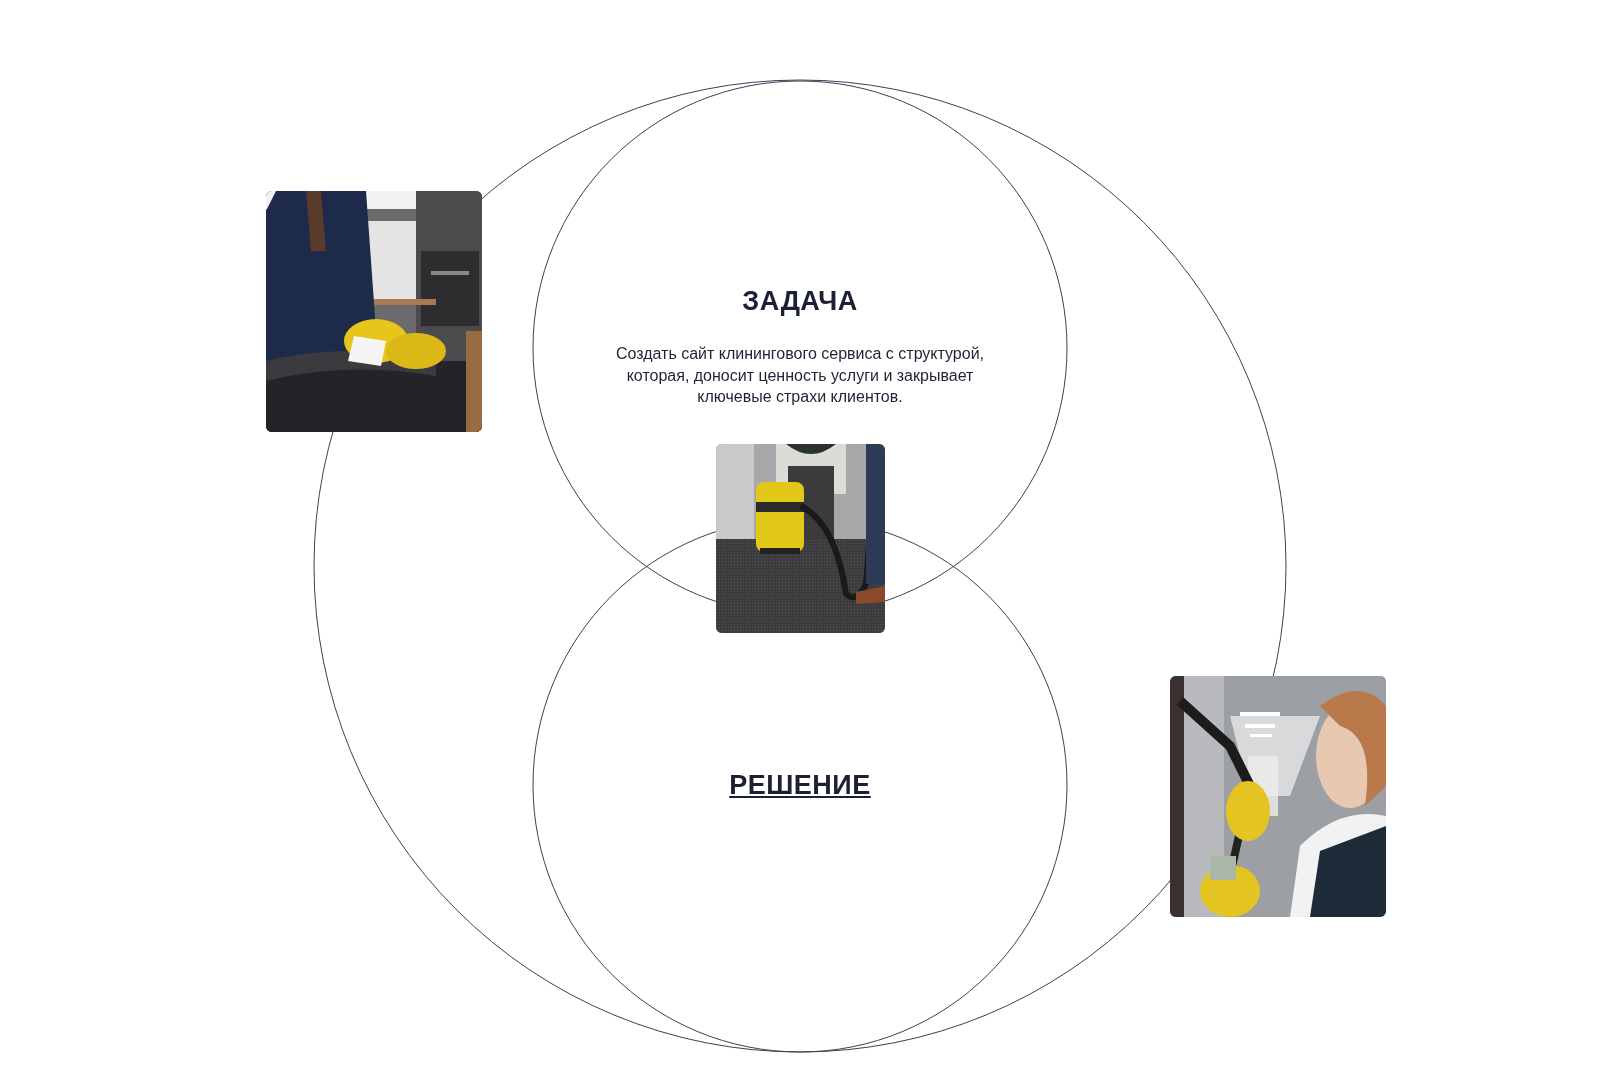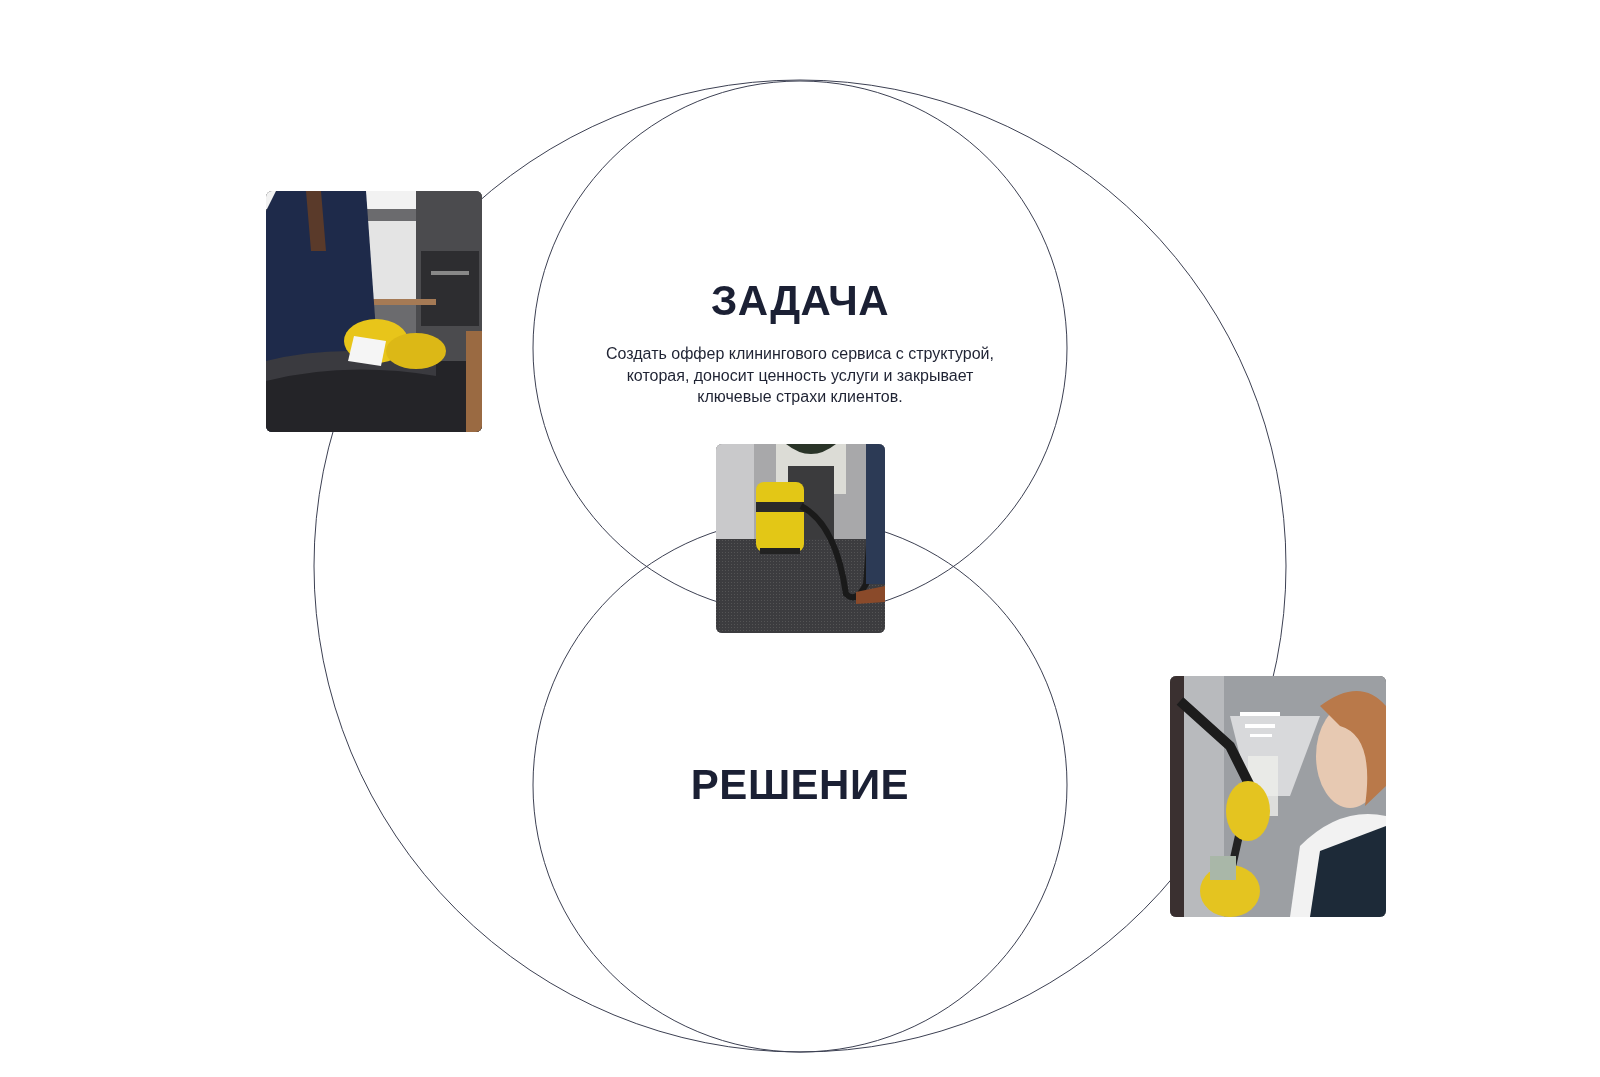--- a/index.html
+++ b/index.html
@@ -34,21 +34,21 @@
     }
     .photo svg { display: block; width: 100%; height: 100%; }
     .block {
       position: absolute;
       left: 560px;
       width: 480px;
       text-align: center;
     }
     .block h2 {
       margin: 0;
-      font-size: 42px;
+      font-size: 27px;
       font-weight: 700;
       letter-spacing: 0.5px;
       color: #1b2034;
       line-height: 40px;
     }
     .block p {
       margin: 22px auto 0;
       width: 420px;
       font-size: 16px;
       line-height: 21.5px;
@@ -126,20 +126,20 @@
       <path d="M10 25 L60 70 L80 110" stroke="#1c1c1c" stroke-width="10" fill="none"></path>
       <path d="M80 110 L60 200" stroke="#222" stroke-width="8" fill="none"></path>
       <ellipse cx="78" cy="135" rx="22" ry="30" fill="#e4c420"></ellipse>
       <ellipse cx="60" cy="215" rx="30" ry="26" fill="#e4c420"></ellipse>
       <rect x="40" y="180" width="26" height="24" fill="#a9b7a8"></rect>
     </svg>
   </div>
 
   <div class="block" style="top:281px;">
     <h2>ЗАДАЧА</h2>
-    <p>Создать оффер клинингового сервиса с структурой, которая, доносит ценность услуги и закрывает ключевые страхи клиентов.</p>
+    <p>Создать сайт клинингового сервиса с структурой, которая, доносит ценность услуги и закрывает ключевые страхи клиентов.</p>
   </div>
 
-  <div class="block" style="top:765px;">
+  <div class="block" style="top:765px;text-decoration:underline;">
     <h2>РЕШЕНИЕ</h2>
   </div>
 
 </div>
 
 </body></html>

